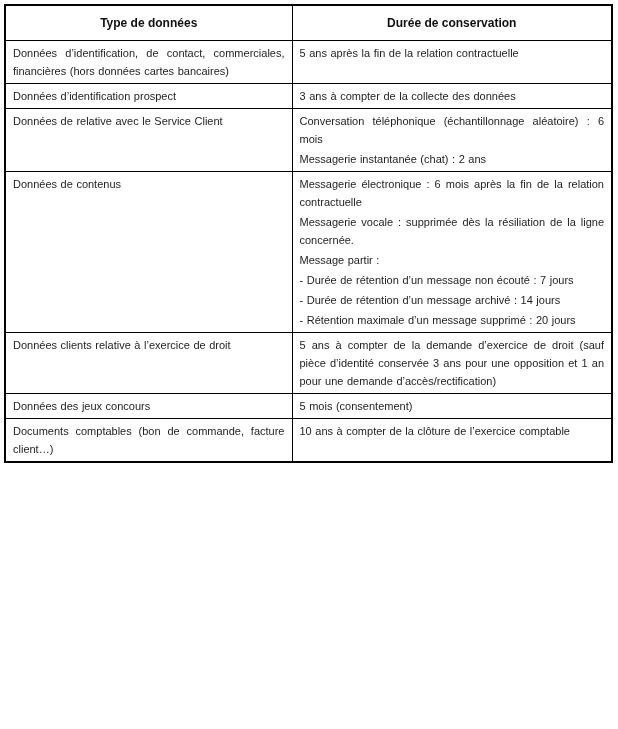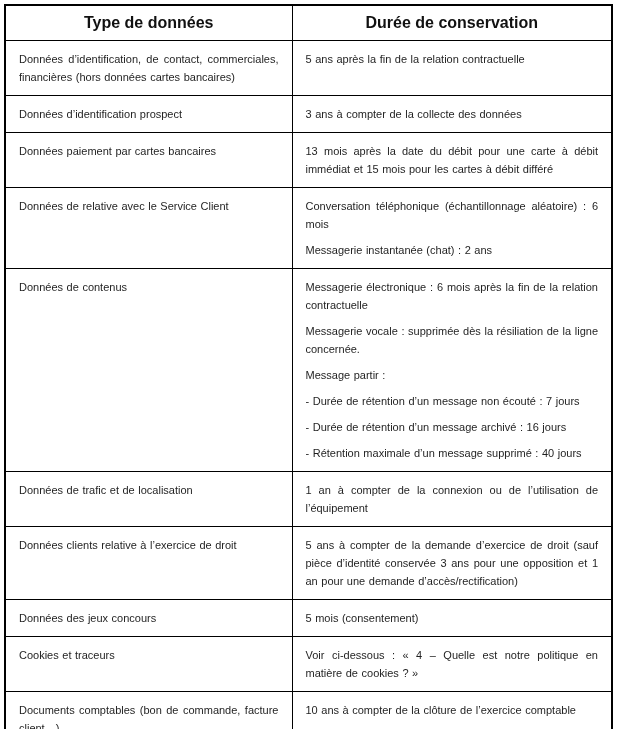--- a/index.html
+++ b/index.html
@@ -29,29 +29,29 @@
   th, td {
     border: 1px solid #000000;
     vertical-align: top;
     font-size: 11px;
   }
   th {
     font-weight: bold;
     text-align: center;
     padding: 8px 4px;
     line-height: 18px;
-    font-size: 16px;
+    font-size: 12px;
     color: #111111;
   }
   td {
     padding: 1px 5px;
     line-height: 18px;
   }
   td p {
-    margin: 8px;
+    margin: 2px;
     text-align: justify;
     word-spacing: 0.5px;
   }
 </style>
 </head>
 <body>
 
 <table class="retention-table">
   <colgroup>
     <col class="type-col">
@@ -75,82 +75,58 @@
       <tr>
         <td>
           <p>Données d’identification prospect</p>
         </td>
         <td>
           <p>3 ans à compter de la collecte des données</p>
         </td>
       </tr>
       <tr>
         <td>
-          <p>Données paiement par cartes bancaires</p>
-        </td>
-        <td>
-          <p>13 mois après la date du débit pour une carte à débit immédiat et 15 mois pour les cartes à débit différé</p>
-        </td>
-      </tr>
-      <tr>
-        <td>
           <p>Données de relative avec le Service Client</p>
         </td>
         <td>
           <p>Conversation téléphonique (échantillonnage aléatoire) : 6 mois</p>
           <p>Messagerie instantanée (chat) : 2 ans</p>
         </td>
       </tr>
       <tr>
         <td>
           <p>Données de contenus</p>
         </td>
         <td>
           <p>Messagerie électronique : 6 mois après la fin de la relation contractuelle</p>
           <p>Messagerie vocale : supprimée dès la résiliation de la ligne concernée.</p>
           <p>Message partir :</p>
           <p>- Durée de rétention d’un message non écouté : 7 jours</p>
-          <p>- Durée de rétention d’un message archivé : 16 jours</p>
-          <p>- Rétention maximale d’un message supprimé : 40 jours</p>
-        </td>
-      </tr>
-      <tr>
-        <td>
-          <p>Données de trafic et de localisation</p>
-        </td>
-        <td>
-          <p>1 an à compter de la connexion ou de l’utilisation de l’équipement</p>
+          <p>- Durée de rétention d’un message archivé : 14 jours</p>
+          <p>- Rétention maximale d’un message supprimé : 20 jours</p>
         </td>
       </tr>
       <tr>
         <td>
           <p>Données clients relative à l’exercice de droit</p>
         </td>
         <td>
           <p>5 ans à compter de la demande d’exercice de droit (sauf pièce d’identité conservée 3 ans pour une opposition et 1 an pour une demande d’accès/rectification)</p>
         </td>
       </tr>
       <tr>
         <td>
           <p>Données des jeux concours</p>
         </td>
         <td>
           <p>5 mois (consentement)</p>
         </td>
       </tr>
       <tr>
         <td>
-          <p>Cookies et traceurs</p>
-        </td>
-        <td>
-          <p>Voir ci-dessous : « 4 – Quelle est notre politique en matière de cookies ? »</p>
-        </td>
-      </tr>
-      <tr>
-        <td>
           <p>Documents comptables (bon de commande, facture client…)</p>
         </td>
         <td>
           <p>10 ans à compter de la clôture de l’exercice comptable</p>
         </td>
       </tr>
     </tbody>
 </table>
 
 </body></html>

